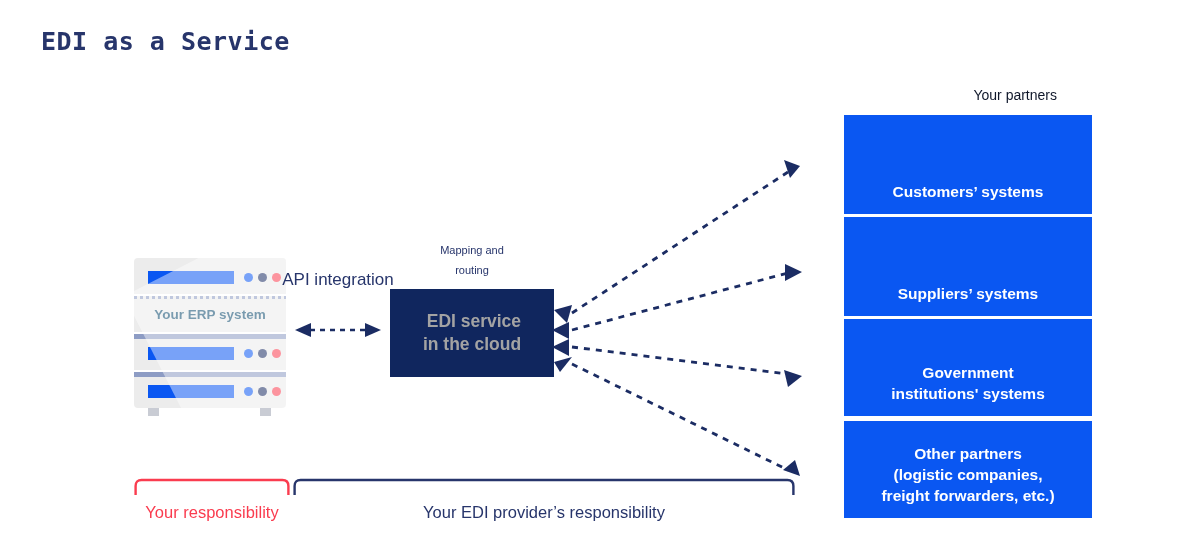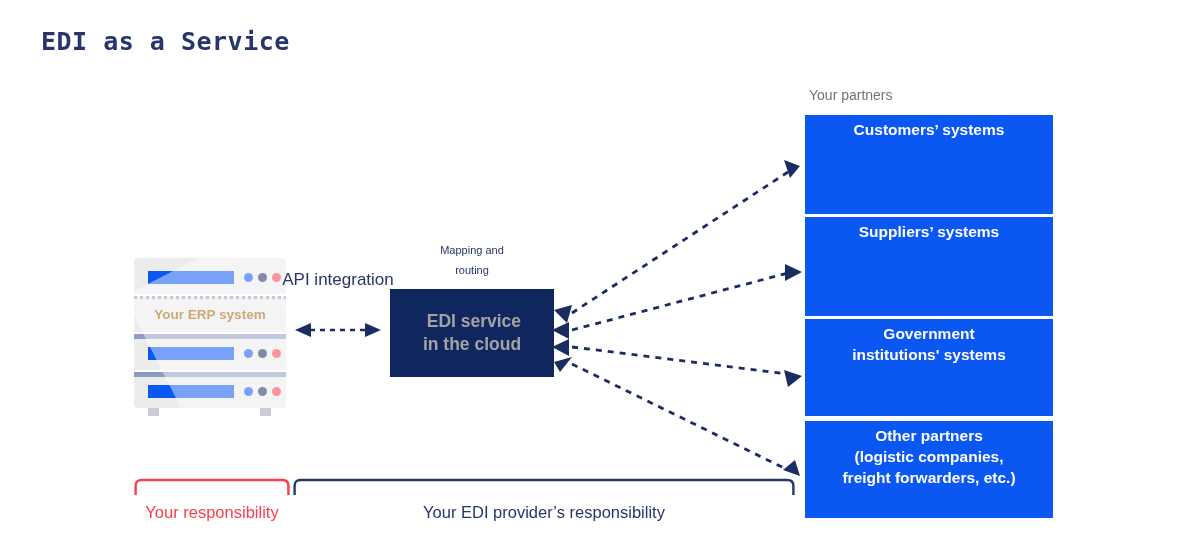--- a/index.html
+++ b/index.html
@@ -97,21 +97,21 @@
   .dot-c { left: 28px; background: #fa3c4f; }
 
   #erp-label {
     position: absolute;
     left: 0;
     top: 11px;
     width: 152px;
     text-align: center;
     font-size: 13.5px;
     font-weight: bold;
-    color: #a16207;
+    color: #0c4a6e;
   }
   .server-shine {
     position: absolute;
     left: 0; top: 0;
     width: 152px; height: 152px;
     pointer-events: none;
     overflow: hidden;
     border-radius: 4px;
   }
   .server-shine::after {
@@ -192,34 +192,34 @@
     color: #27356b;
     white-space: pre-line;
   }
 
   
   #partners-title {
     position: absolute;
     left: 809px;
     top: 87px;
     width: 248px;
-    text-align: left;
+    text-align: right;
     font-size: 14px;
-    color: #737373;
+    color: #0f172a;
   }
   .partner-box {
     position: absolute;
-    left: 805px;
+    left: 844px;
     width: 248px;
     background: #0a57f2;
     display: flex;
-    align-items: flex-start;
+    align-items: flex-end;
     justify-content: center;
     box-sizing: border-box;
-    padding: 4px 8px;
+    padding: 12px 8px;
   }
   .partner-label {
     color: #ffffff;
     font-size: 15.5px;
     font-weight: bold;
     line-height: 21px;
     text-align: center;
     white-space: pre-line;
   }
   .pb-1 { top: 115px; height: 99px; }

